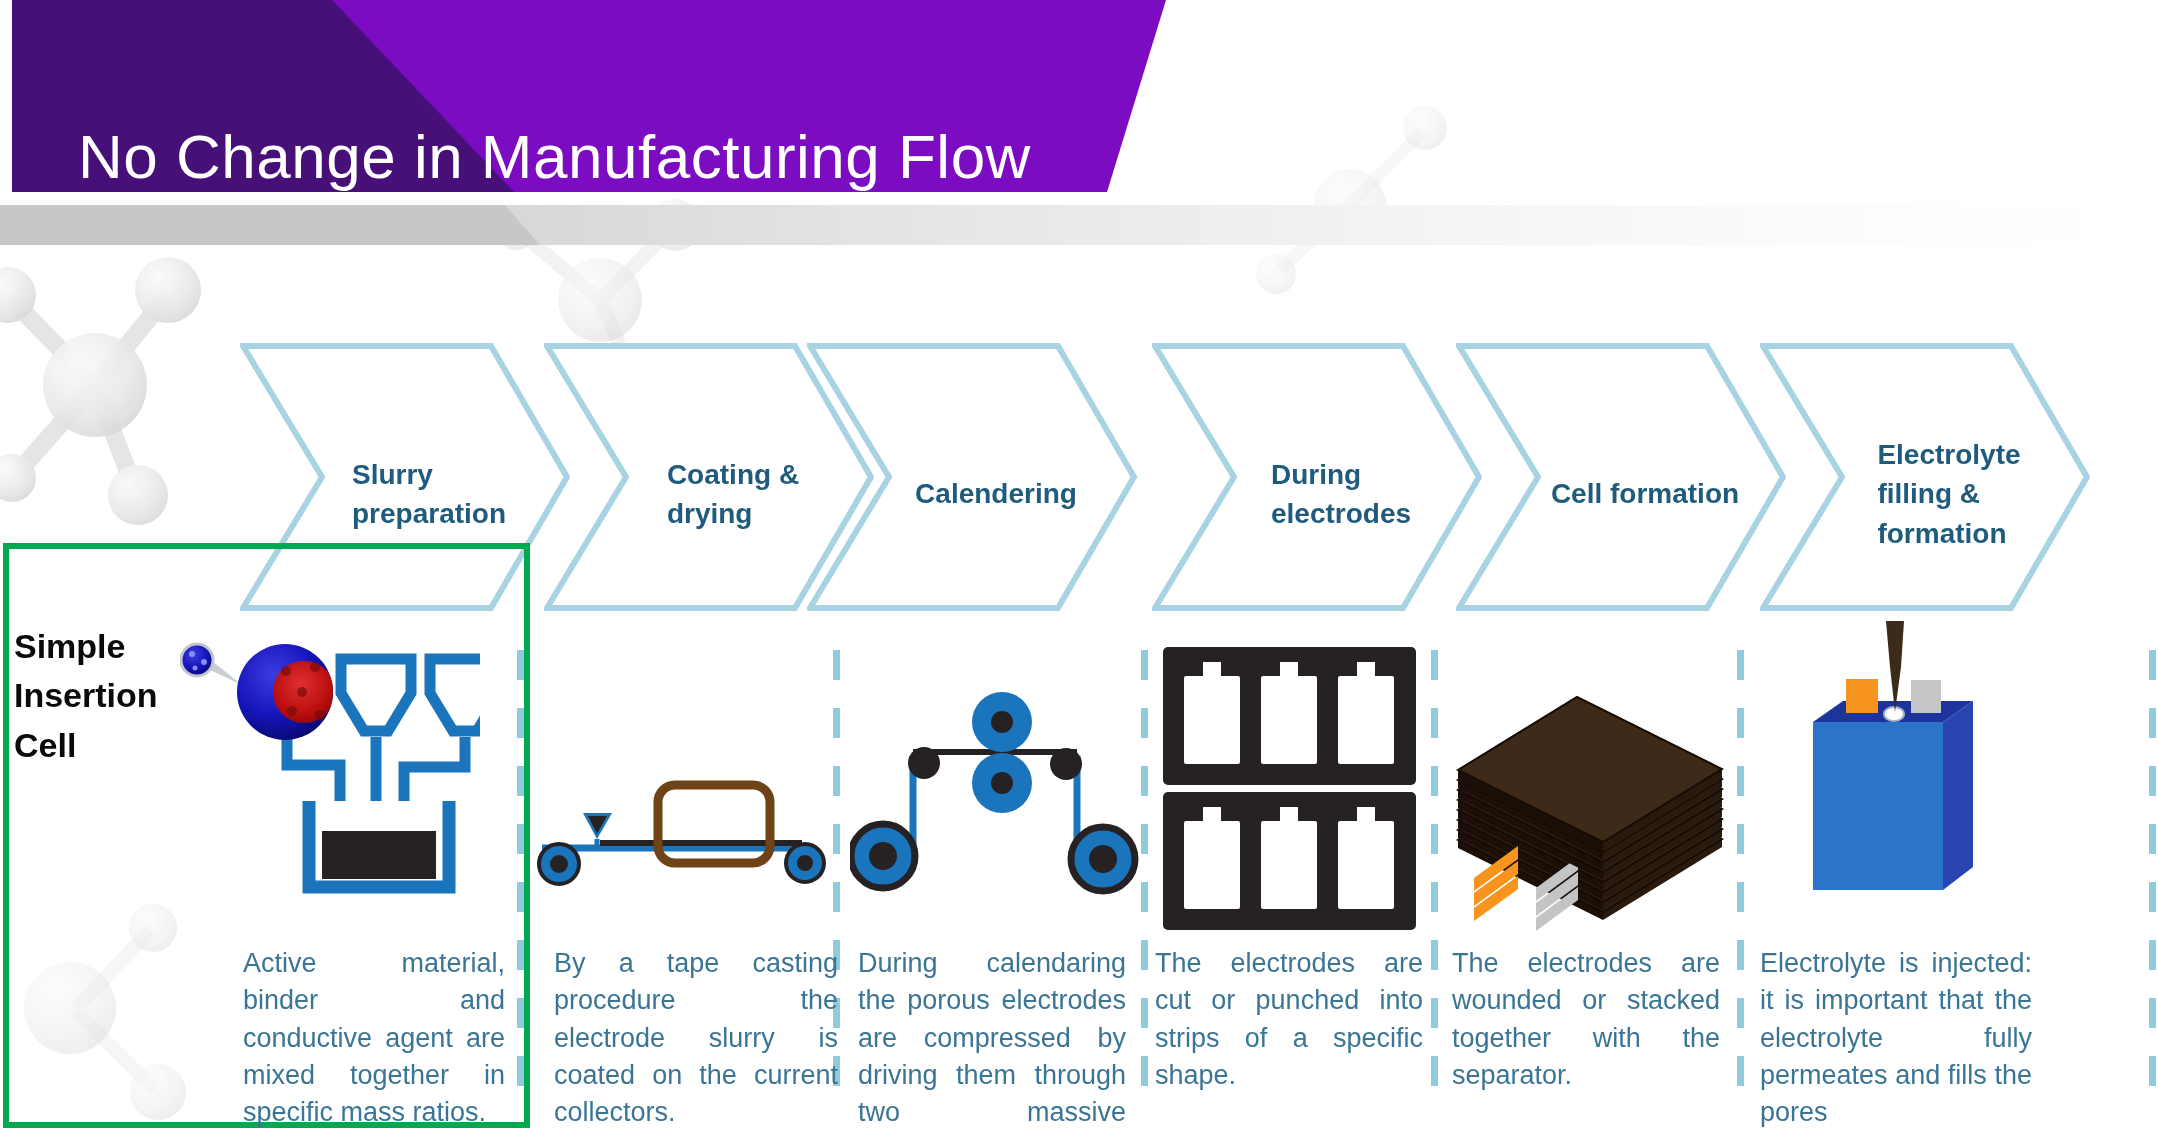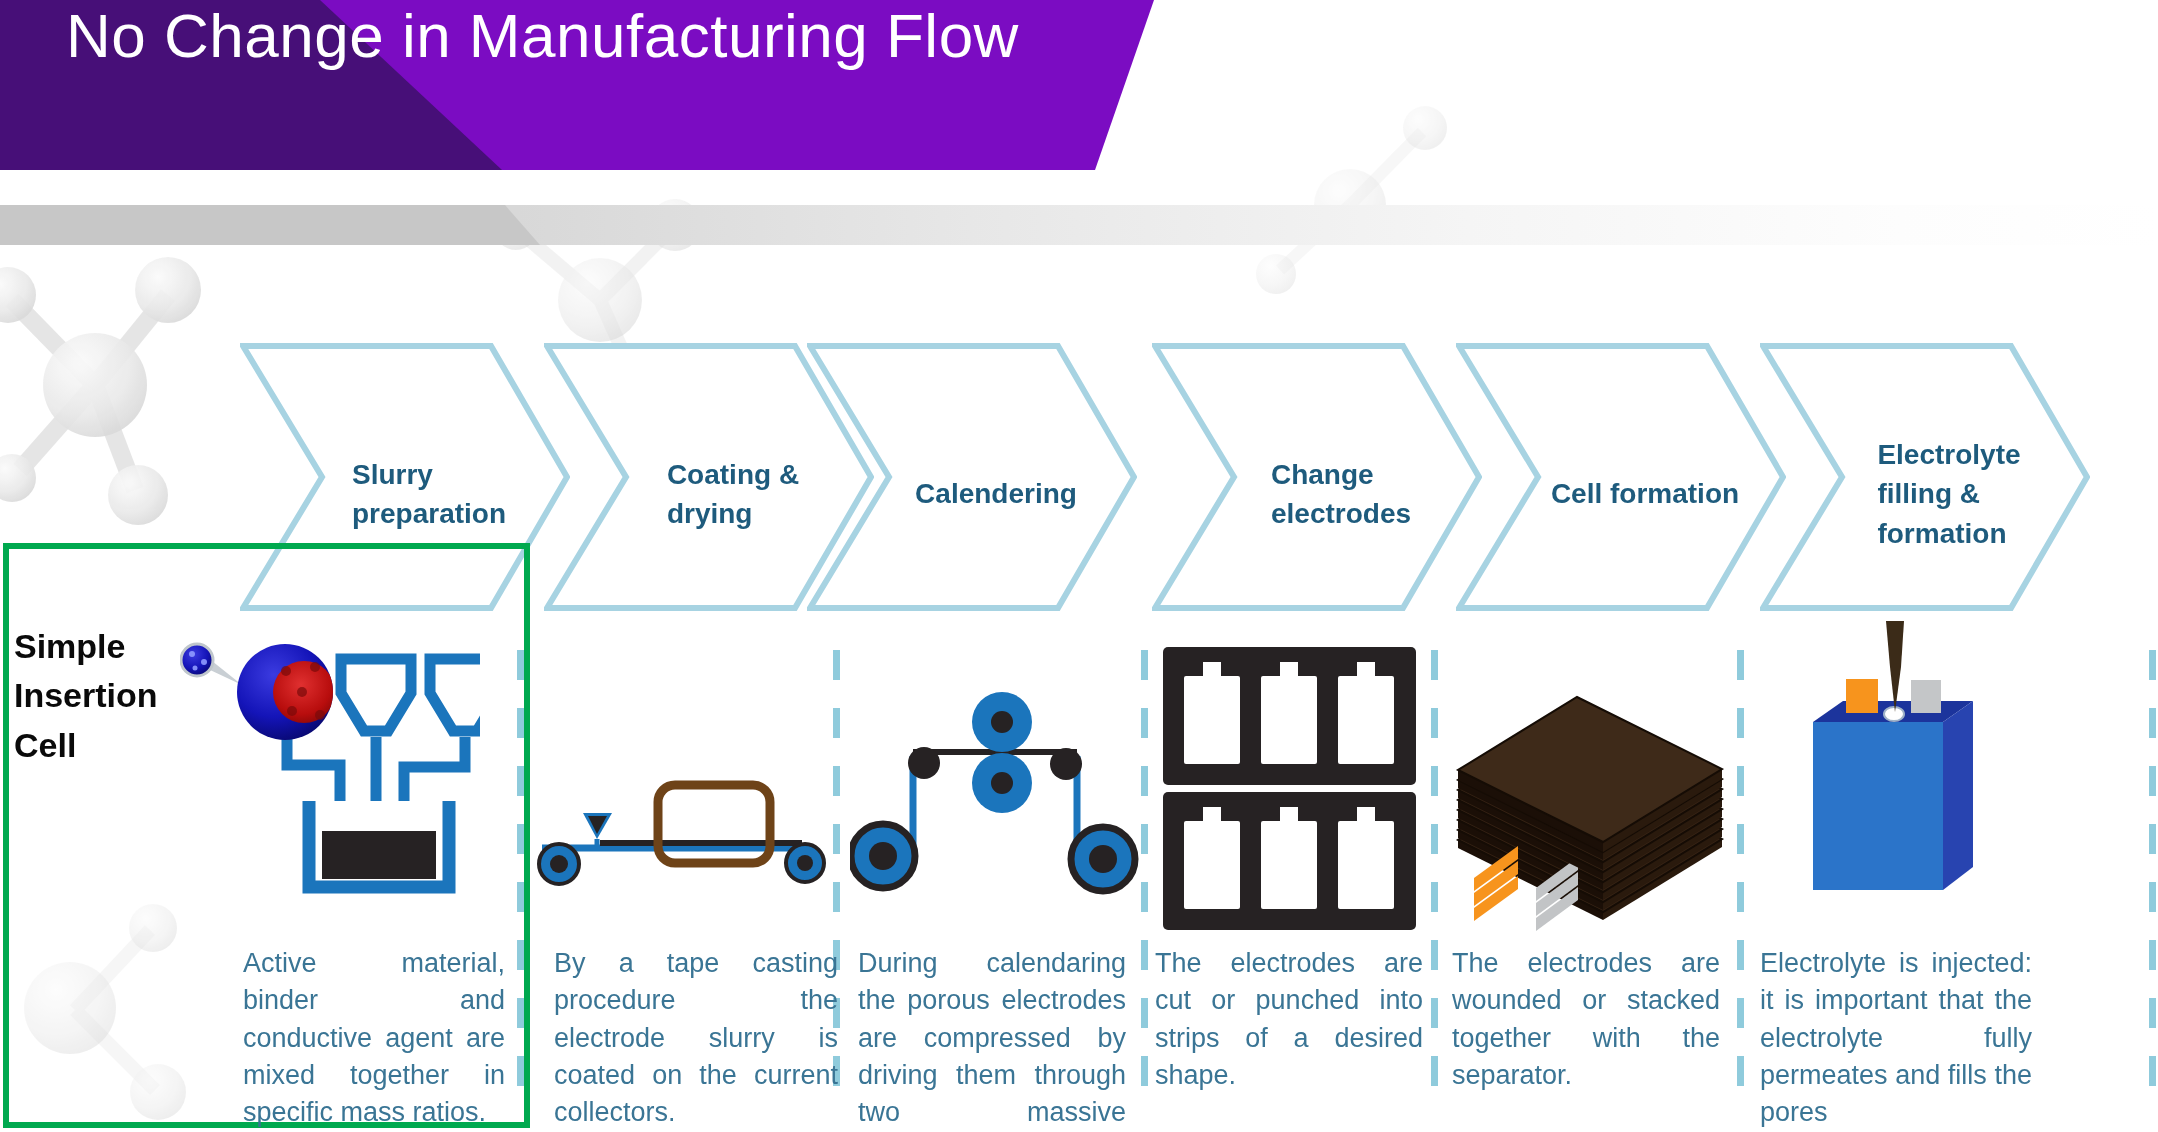--- a/index.html
+++ b/index.html
@@ -6,23 +6,23 @@
     --purple-bright:#7B0CC2; --purple-dark:#470F78; --ribbon-gray:#C7C7C7;
     --chevron-border:#A7D3E2; --chevron-text:#1E5B7D; --desc-text:#3A7595;
     --separator-blue:#8FCBDC; --green:#00A94F; --icon-blue:#1B75BC; --icon-black:#262223;
     --oven-brown:#6E4318; --tab-orange:#F7941D; --tab-gray:#C2C4C6; --stack-brown:#382415;
   }
   *{margin:0;padding:0;box-sizing:border-box}
   html,body{background:#fff}
   .slide{position:relative;width:2158px;height:1132px;background:#fff;overflow:hidden;
          font-family:"Liberation Sans","DejaVu Sans",sans-serif}
   .bg-art{position:absolute;left:0;top:0;z-index:0}
-  .banner{position:absolute;left:0;top:0;width:1200px;height:170px;z-index:3;
+  .banner{position:absolute;left:12px;top:0;width:1200px;height:192px;z-index:3;
           background:var(--purple-bright);
-          clip-path:polygon(0 0,1154px 0,1095px 100%,0 100%);display:flex;align-items:flex-start}
+          clip-path:polygon(0 0,1154px 0,1095px 100%,0 100%);display:flex;align-items:flex-end}
   .banner-dark{position:absolute;inset:0;background:var(--purple-dark);
           clip-path:polygon(0 0,320px 0,502px 100%,0 100%)}
   .slide-title{position:relative;z-index:2;margin-left:66px;color:#fff;font-size:62px;
           font-weight:400;letter-spacing:.5px;white-space:nowrap}
   .ribbon{position:absolute;left:0;top:205px;width:2158px;height:40px;z-index:1;
           background:linear-gradient(90deg,#D8D8D8 24%,#E7E7E7 45%,#F5F5F5 68%,#FDFDFD 88%,#fff 100%)}
   .ribbon-dark{position:absolute;inset:0;background:var(--ribbon-gray);
           clip-path:polygon(0 0,505px 0,540px 100%,0 100%)}
   .chevron{position:absolute;top:343px;width:330px;height:268px;z-index:4}
   .chevron .label{position:absolute;left:84px;right:36px;top:0;bottom:0;display:flex;
@@ -133,21 +133,21 @@
       </svg>
     <div class="label">
         <span>Calendering</span>
       </div>
   </div>
   <div class="chevron c3">
     <svg width="330" height="268" viewBox="0 0 330 268">
         <polygon points="3,3 251,3 327,134 251,265 3,265 82,134" fill="#ffffff" stroke="#A7D3E2" stroke-width="6"></polygon>
       </svg>
     <div class="label">
-        <span>Change
+        <span>During
 electrodes</span>
       </div>
   </div>
   <div class="chevron c4">
     <svg width="330" height="268" viewBox="0 0 330 268">
         <polygon points="3,3 251,3 327,134 251,265 3,265 82,134" fill="#ffffff" stroke="#A7D3E2" stroke-width="6"></polygon>
       </svg>
     <div class="label">
         <span>Cell formation</span>
       </div>
@@ -335,17 +335,17 @@
   </svg>
 
   <div class="green-box"></div>
   <div class="insertion-label">Simple
 Insertion
 Cell</div>
 
   <div class="desc d0">Active material, binder and conductive agent are mixed together in specific mass ratios.</div>
   <div class="desc d1">By a tape casting procedure the electrode slurry is coated on the current collectors.</div>
   <div class="desc d2">During calendaring the porous electrodes are compressed by driving them through two massive cylindrical.</div>
-  <div class="desc d3">The electrodes are cut or punched into strips of a desired shape.</div>
+  <div class="desc d3">The electrodes are cut or punched into strips of a specific shape.</div>
   <div class="desc d5">Electrolyte is injected: it is important that the electrolyte fully permeates and fills the pores</div>
   <div class="desc d4">The electrodes are wounded or stacked together with the separator.</div>
 
 </div>
 
 </body></html>

